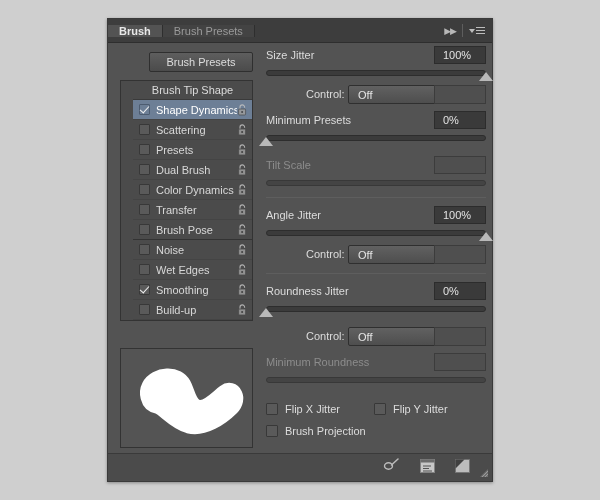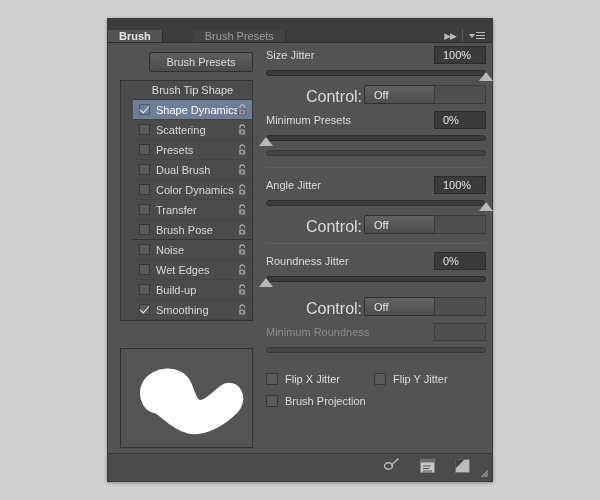--- a/index.html
+++ b/index.html
@@ -21,22 +21,21 @@
     box-shadow: 0 1px 3px rgba(0,0,0,.35);
   }
 
   
   #tabbar {
     position: relative;
     height: 24px;
     background: #3d3d3d;
     border-bottom: 1px solid #2e2e2e;
     display: flex;
-    align-items: flex-end;
-    gap: 31px;
+    align-items: center;
   }
   .tab {
     display: flex; align-items: center;
     padding: 0 11px;
     font-size: 11px;
     color: #9a9a9a;
     background: #434343;
     border-right: 1px solid #2e2e2e;
     cursor: default;
   }
@@ -164,24 +163,24 @@
     width: 0; height: 0;
     border-left: 7px solid transparent;
     border-right: 7px solid transparent;
     border-bottom: 9px solid #b9b9b9;
     cursor: pointer;
   }
 
   .ctrlrow { position: relative; height: 26px; display: flex; align-items: center; }
   .ctrlrow .clbl {
     position: absolute; left: 40px; top: 6px;
-    font-size: 16px; color: #dcdcdc;
+    font-size: 11px; color: #dcdcdc;
   }
   .select {
-    position: absolute; left: 98px; top: 3px;
+    position: absolute; left: 82px; top: 3px;
     width: 100px; height: 19px;
     background: linear-gradient(#616161,#4e4e4e);
     border: 1px solid #2f2f2f;
     border-radius: 2px;
     color: #e6e6e6; font-size: 11px;
     display: flex; align-items: center;
     padding-left: 9px;
     cursor: pointer;
   }
   .select .stepper {
@@ -346,31 +345,31 @@
           <div class="opt">
             <span class="cb"></span>
             <span class="opt-label">Wet Edges</span>
             <svg class="lock" viewBox="0 0 11 12">
               <path d="M3 5 V3.2 A2.3 2.3 0 0 1 7.6 3.2 V3.8" fill="none" stroke="#c2c2c2" stroke-width="1.1"></path>
               <rect x="1.6" y="5" width="7" height="6" rx="1" fill="#9e9e9e" stroke="#4a4a4a" stroke-width=".8"></rect>
               <circle cx="5.1" cy="8" r="1" fill="#3d3d3d"></circle>
             </svg>
           </div>
           <div class="opt">
-            <span class="cb"></span>
-            <span class="opt-label">Build-up</span>
-            <svg class="lock" viewBox="0 0 11 12">
-              <path d="M3 5 V3.2 A2.3 2.3 0 0 1 7.6 3.2 V3.8" fill="none" stroke="#c2c2c2" stroke-width="1.1"></path>
-              <rect x="1.6" y="5" width="7" height="6" rx="1" fill="#9e9e9e" stroke="#4a4a4a" stroke-width=".8"></rect>
-              <circle cx="5.1" cy="8" r="1" fill="#3d3d3d"></circle>
-            </svg>
-          </div>
-          <div class="opt">
             <span class="cb on"></span>
             <span class="opt-label">Smoothing</span>
+            <svg class="lock" viewBox="0 0 11 12">
+              <path d="M3 5 V3.2 A2.3 2.3 0 0 1 7.6 3.2 V3.8" fill="none" stroke="#c2c2c2" stroke-width="1.1"></path>
+              <rect x="1.6" y="5" width="7" height="6" rx="1" fill="#9e9e9e" stroke="#4a4a4a" stroke-width=".8"></rect>
+              <circle cx="5.1" cy="8" r="1" fill="#3d3d3d"></circle>
+            </svg>
+          </div>
+          <div class="opt">
+            <span class="cb"></span>
+            <span class="opt-label">Build-up</span>
             <svg class="lock" viewBox="0 0 11 12">
               <path d="M3 5 V3.2 A2.3 2.3 0 0 1 7.6 3.2 V3.8" fill="none" stroke="#c2c2c2" stroke-width="1.1"></path>
               <rect x="1.6" y="5" width="7" height="6" rx="1" fill="#9e9e9e" stroke="#4a4a4a" stroke-width=".8"></rect>
               <circle cx="5.1" cy="8" r="1" fill="#3d3d3d"></circle>
             </svg>
           </div>
         </div>
 
       <div id="preview">
         <svg width="131" height="98" viewBox="0 0 131 98">
@@ -408,20 +407,26 @@
         <span class="lbl">Minimum Presets</span>
         <div class="field">
           <span>0%</span>
         </div>
       </div>
       <div class="slider">
         <div class="track"></div>
         <div class="thumb" style="left:-7px"></div>
       </div>
 
+      <div class="row" style="margin-top:6px">
+        <span class="lbl dim">Tilt Scale</span>
+        <div class="field empty">
+          <span></span>
+        </div>
+      </div>
       <div class="slider">
         <div class="track dim"></div>
       </div>
 
       <div class="divider"></div>
 
       <div class="row">
         <span class="lbl">Angle Jitter</span>
         <div class="field">
           <span>100%</span>

